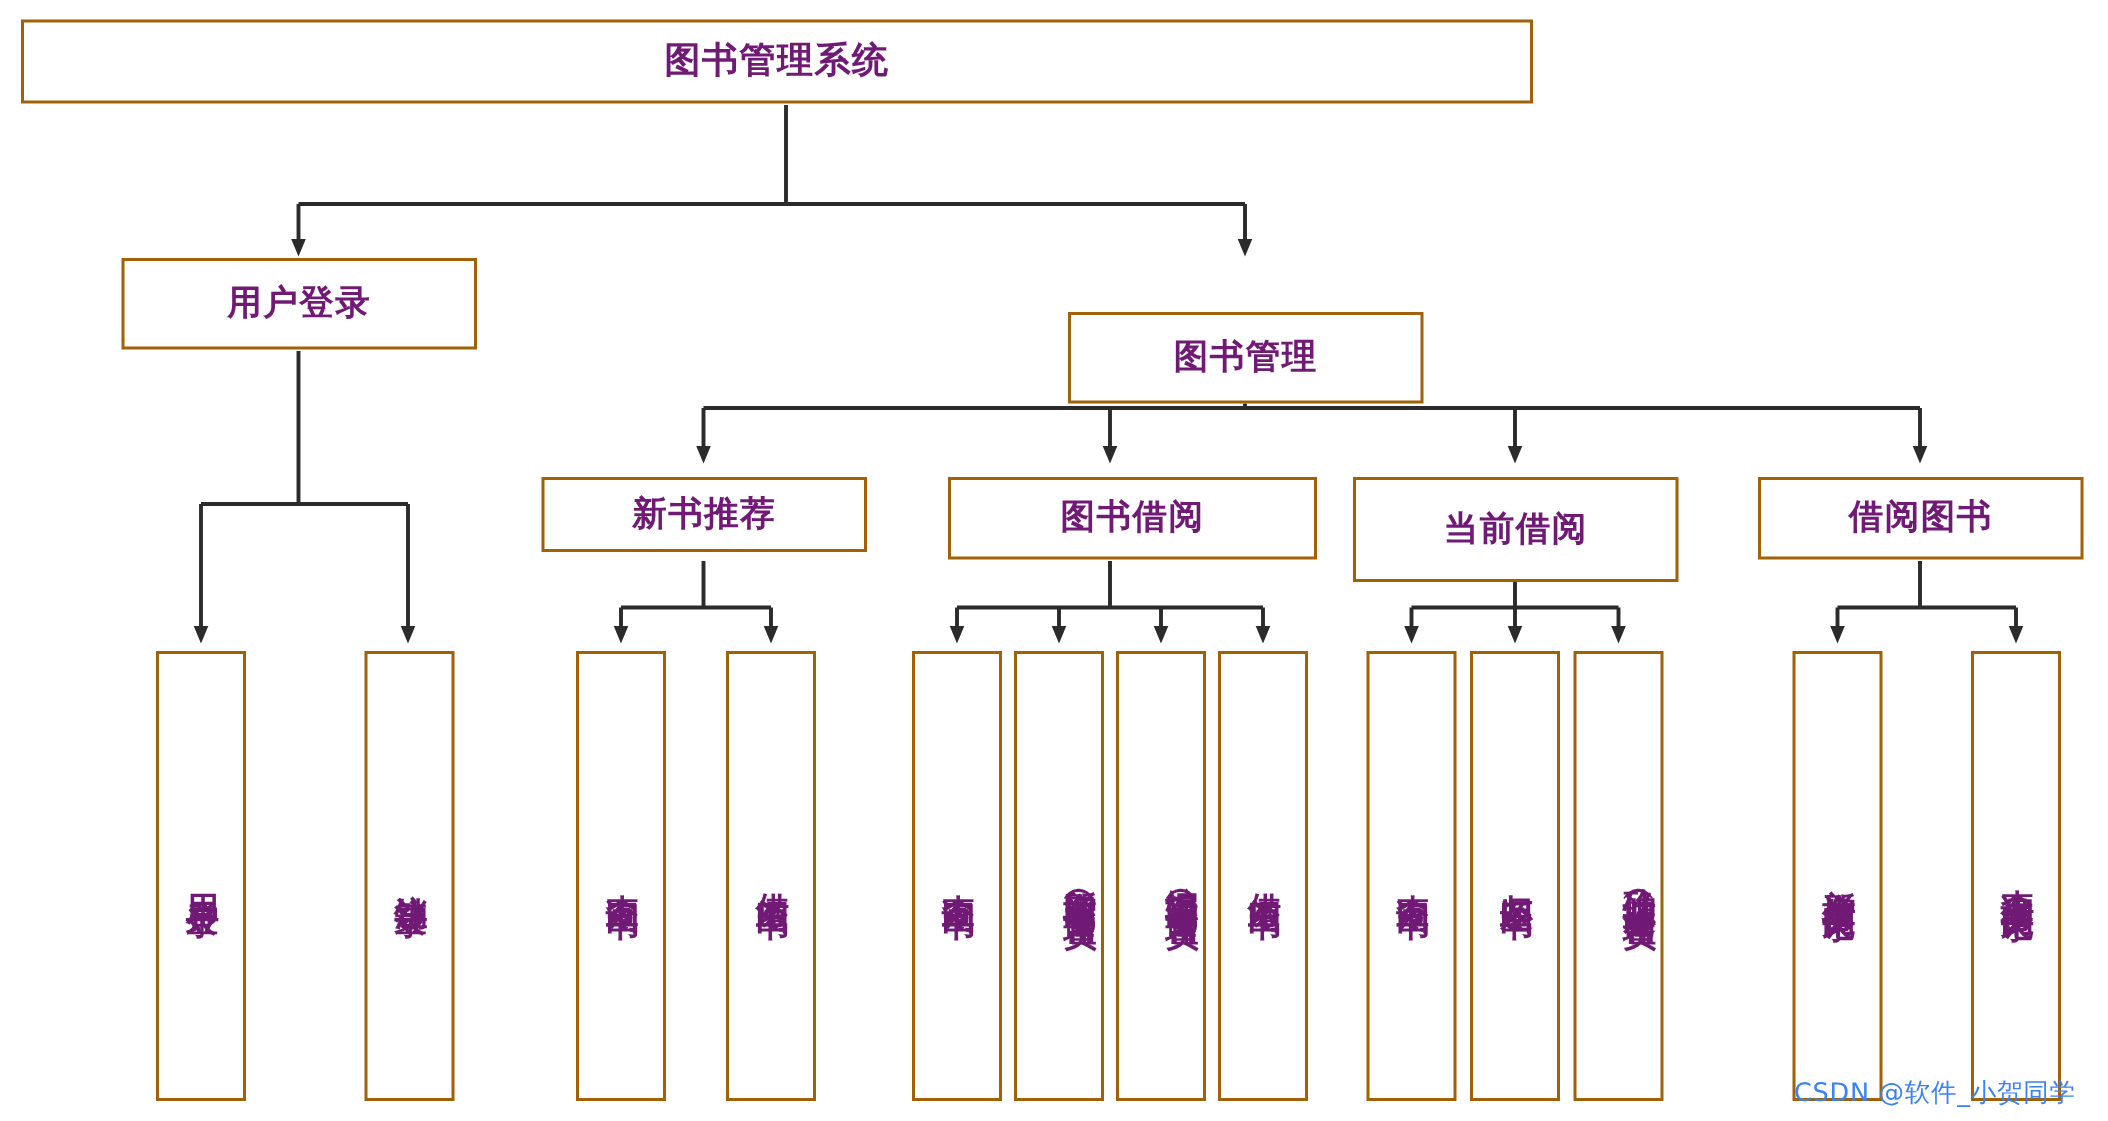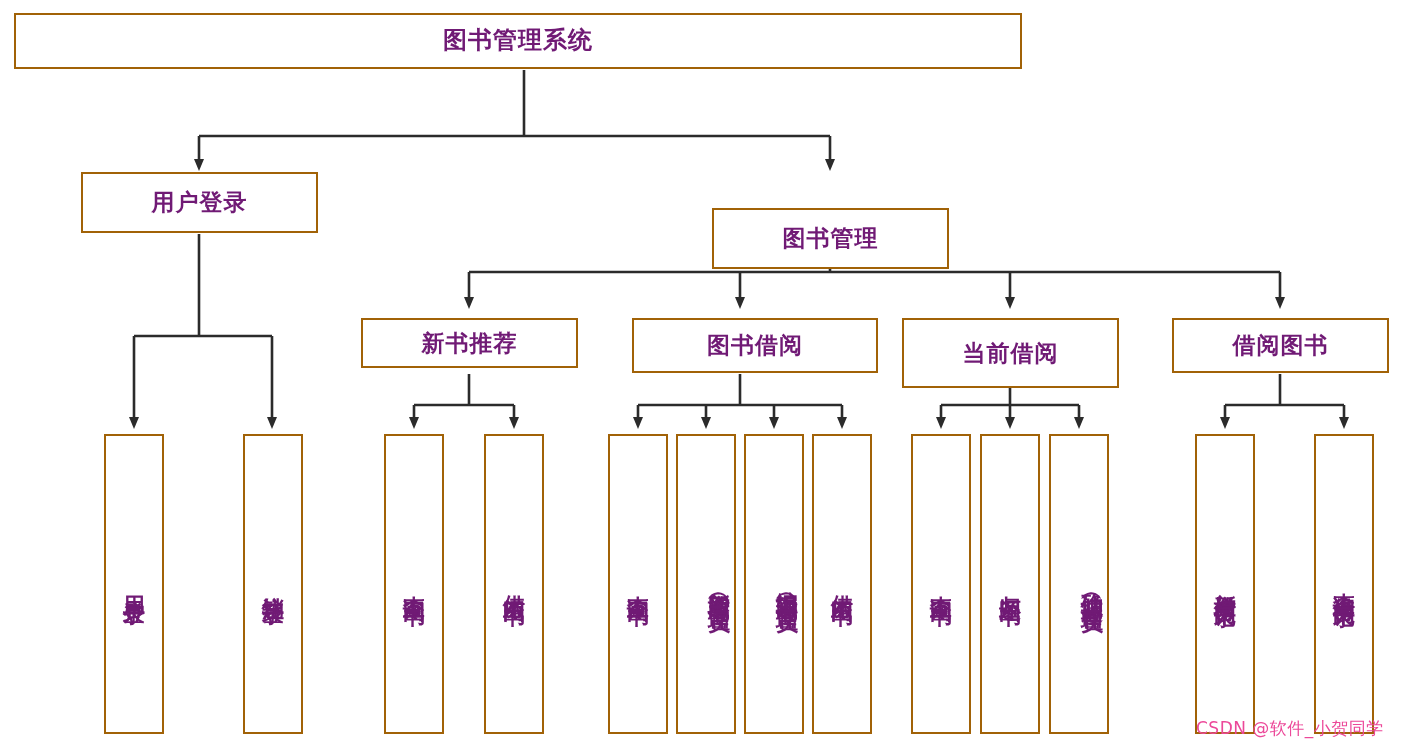--- a/index.html
+++ b/index.html
@@ -59,21 +59,21 @@
     letter-spacing: 3px;
     display: block;
   }
   .node.vert.mid {
     align-items: center;
     padding-top: 0;
   }
   .watermark {
     position: absolute;
     font-size: 17px;
-    color: #ec4899;
+    color: #3b82f6;
     letter-spacing: 0.5px;
     white-space: nowrap;
   }
 </style>
 </head>
 <body>
 
 <div id="canvas">
 
   <svg id="wires" viewBox="0 0 1405 747">

